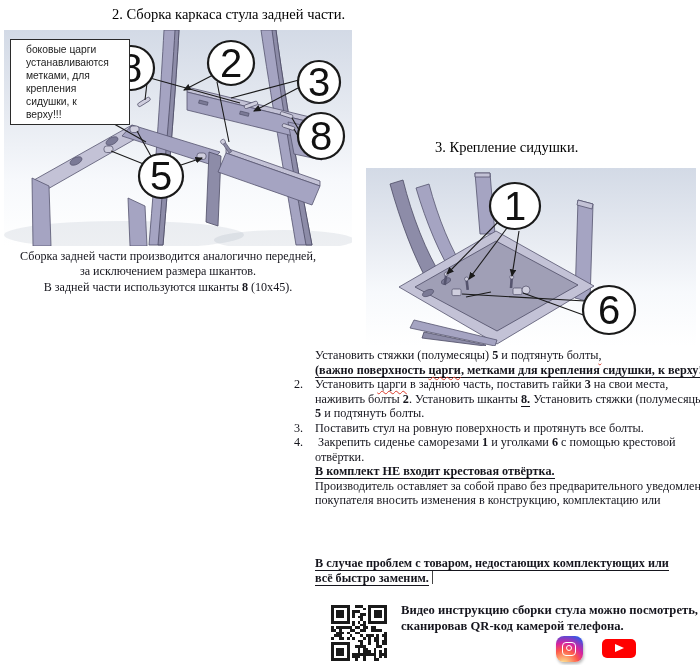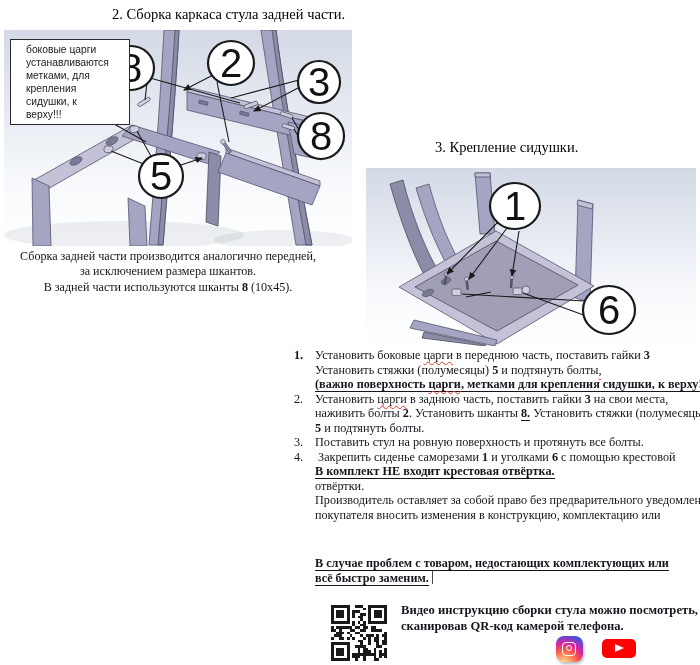--- a/index.html
+++ b/index.html
@@ -205,30 +205,29 @@
       <text class="callout-num" x="149" y="52">1</text>
     </g>
     <g>
       <ellipse class="callout" cx="243" cy="142" rx="26" ry="24"></ellipse>
       <text class="callout-num" x="243" y="156">6</text>
     </g>
   </svg>
 </div>
 
 <div class="abs rich" style="left:294px;top:348px;width:406px;">
-    <div class="ln"><span class="num b">1.</span><span>Установить боковые </span><span class="sp">царги</span><span> в переднюю часть, поставить гайки </span><span class="b">3</span></div>
     <div class="ln"><span>Установить стяжки (полумесяцы) </span><span class="b">5</span><span> и подтянуть болты</span><span class="sp">,</span></div>
     <div class="ln"><span class="bu">(важно поверхность </span><span class="bu sp">царги</span><span class="bu">, метками для крепления сидушки, к верху!)</span></div>
     <div class="ln"><span class="num">2.</span><span>Установить </span><span class="sp">царги</span><span> в заднюю часть, поставить гайки </span><span class="b">3</span><span> на свои места,</span></div>
     <div class="ln"><span>наживить болты </span><span class="b">2</span><span>. Установить шканты </span><span class="bu">8.</span><span> Установить стяжки (полумесяцы)</span></div>
     <div class="ln"><span class="b">5</span><span> и подтянуть болты.</span></div>
     <div class="ln"><span class="num">3.</span><span>Поставить стул на ровную поверхность и протянуть все болты.</span></div>
     <div class="ln"><span class="num">4.</span><span> Закрепить сиденье саморезами </span><span class="b">1</span><span> и уголками </span><span class="b">6</span><span> с помощью крестовой</span></div>
+    <div class="ln"><span>отвёртки.</span></div>
     <div class="ln"><span class="bu">В комплект НЕ входит крестовая отвёртка.</span></div>
-    <div class="ln"><span>отвёртки.</span></div>
     <div class="ln"><span>Производитель оставляет за собой право без предварительного уведомления</span></div>
     <div class="ln"><span>покупателя вносить изменения в конструкцию, комплектацию или</span></div>
   </div>
 
 <div class="abs rich" style="left:294px;top:556px;width:406px;">
     <div class="ln"><span class="bu">В случае проблем с товаром, недостающих комплектующих или</span></div>
     <div class="ln"><span class="bu">всё быстро заменим.</span><span class="cursor"></span></div>
   </div>
 
 <div class="qr-box">

